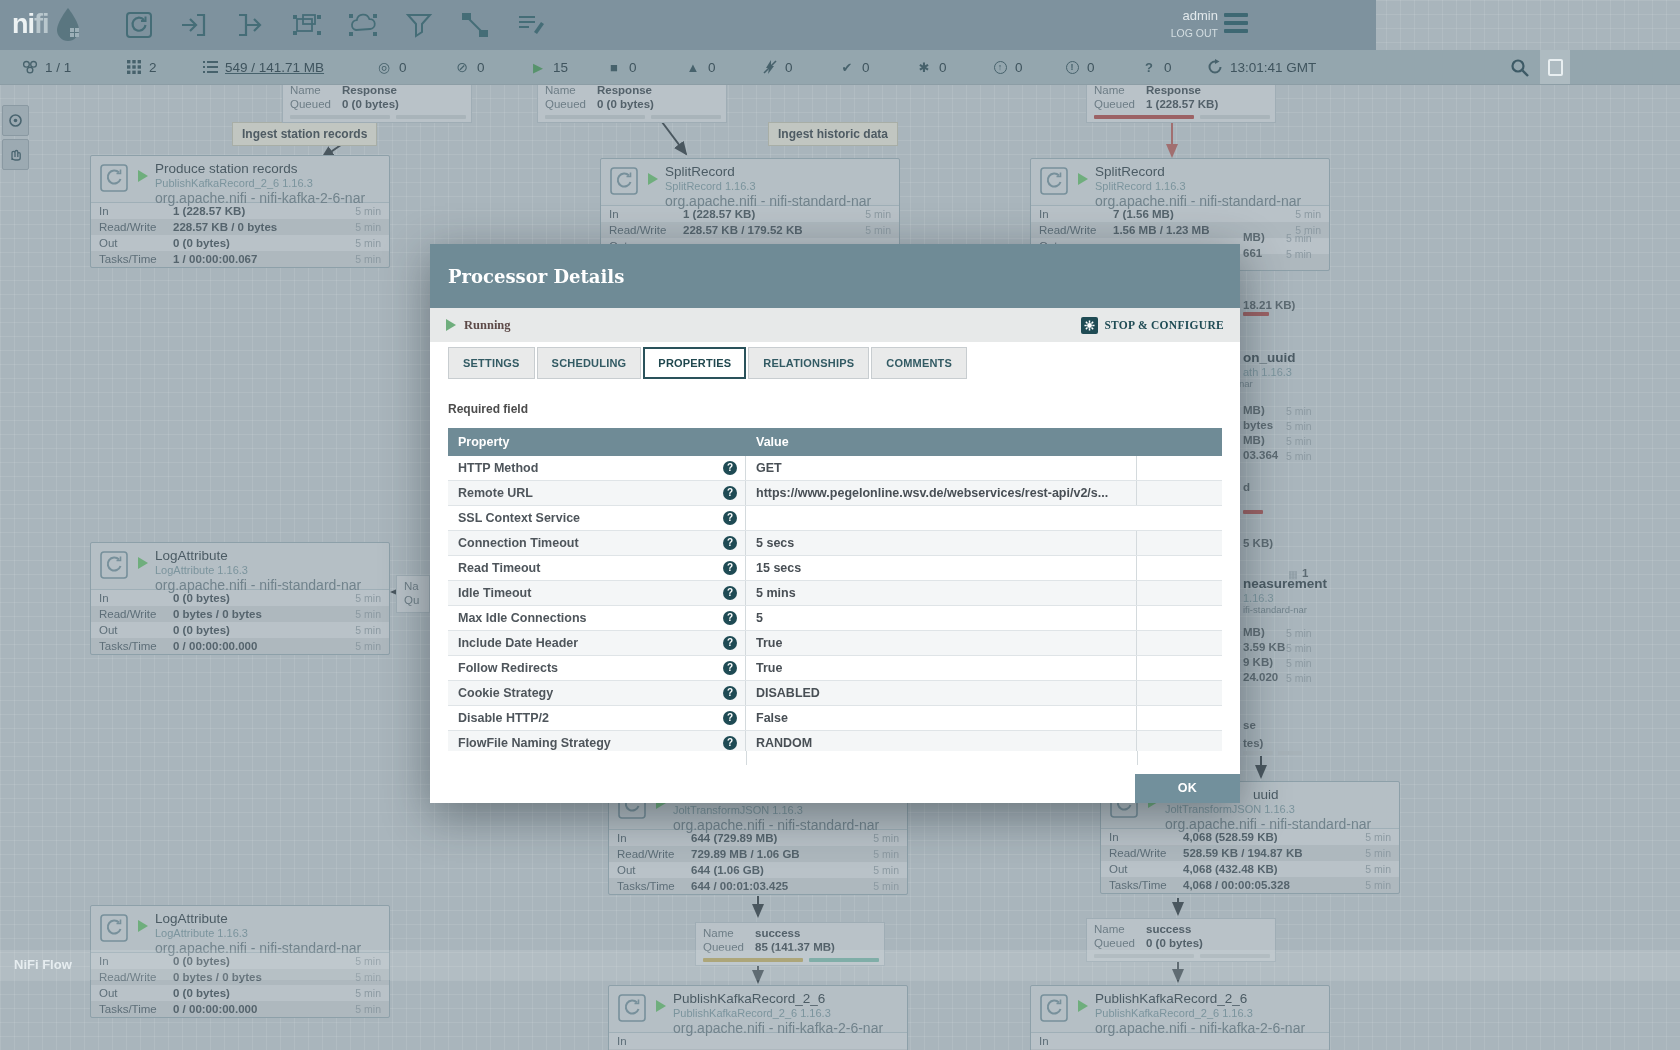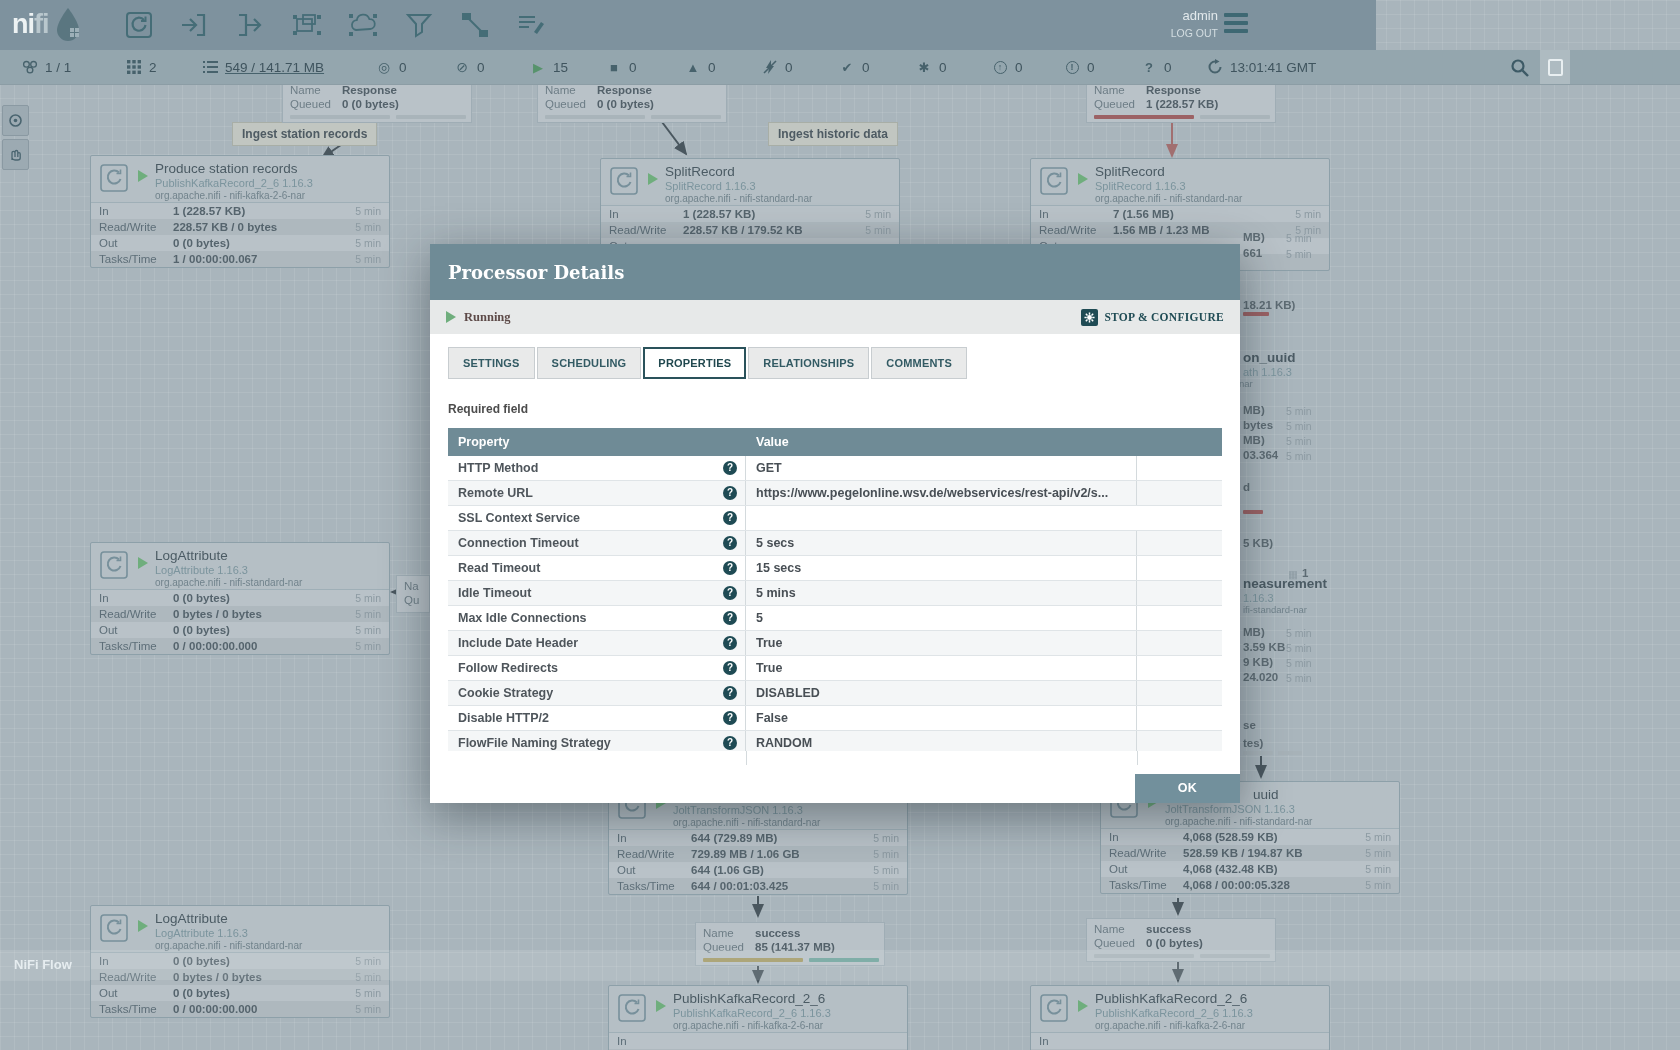--- a/index.html
+++ b/index.html
@@ -40,21 +40,21 @@
     color:#4a6570;cursor:pointer;z-index:2;}
   
   .proc{position:absolute;width:300px;background:#b5bfc5;border:1px solid #8da0a9;border-radius:2px;
     z-index:1;box-sizing:border-box;cursor:pointer;}
   .proc-head{height:46px;position:relative;}
   .proc-icon{position:absolute;left:8px;top:7px;width:30px;height:30px;color:#77909b;}
   .proc-run{position:absolute;left:47px;top:14px;width:0;height:0;border-left:10px solid #6fae7d;
     border-top:6px solid transparent;border-bottom:6px solid transparent;}
   .proc-name{position:absolute;left:64px;top:5px;font-size:13.5px;color:#4b5b64;white-space:nowrap;}
   .proc-type{position:absolute;left:64px;top:21px;font-size:11px;color:#7b949d;white-space:nowrap;}
-  .proc-bundle{position:absolute;left:64px;top:34px;font-size:10px;color:#71838c;white-space:nowrap;}
+  .proc-bundle{position:absolute;left:64px;top:34px;font-size:14px;color:#71838c;white-space:nowrap;}
   .proc-stats{border-top:1px solid #9fafb7;}
   .proc-row{height:16px;display:flex;align-items:center;padding:0 8px;font-size:11.5px;color:#5d6e78;}
   .proc-row:nth-child(even){background:rgba(0,0,0,.035);}
   .proc-row:nth-child(odd){background:rgba(255,255,255,.06);}
   .proc-row .lbl{width:74px;flex:none;}
   .proc-row .val{font-weight:bold;color:#55646d;flex:1;white-space:nowrap;overflow:hidden;}
   .proc-row .tm{color:#8c9aa2;font-size:10.5px;flex:none;}
   
   .conn{position:absolute;width:190px;background:#b9c2c8;border:1px solid #9fadb5;z-index:1;
     box-sizing:border-box;padding-top:3px;cursor:pointer;}
@@ -74,21 +74,21 @@
   .frag.time{font-weight:normal;font-size:10.5px;color:#8c9aa2;}
   .fragbar{position:absolute;height:4px;z-index:1;border-radius:1px;}
   #arrow-layer{position:absolute;left:0;top:0;width:1680px;height:1050px;z-index:1;pointer-events:none;}
   
   #breadcrumb-bar{position:absolute;left:0;top:950px;width:1680px;height:30px;
     background:rgba(235,240,242,.14);z-index:6;}
   #breadcrumb{position:absolute;left:14px;top:7px;font-size:13px;font-weight:bold;color:#e6edf0;cursor:pointer;}
   
   #modal{position:absolute;left:430px;top:244px;width:810px;height:559px;background:#ffffff;z-index:20;
     box-shadow:0 12px 44px rgba(25,35,42,.45);}
-  #modal-header{height:56px;background:#6f8b96;display:flex;align-items:center;}
+  #modal-header{height:64px;background:#6f8b96;display:flex;align-items:center;}
   #modal-title{font-family:"DejaVu Serif",serif;font-weight:bold;font-size:18px;color:#ffffff;margin-left:18px;}
   #modal-status{height:34px;background:#e7e9e9;display:flex;align-items:center;padding:0 16px;font-family:Liberation Serif, serif;}
   #status-run-icon{width:0;height:0;border-left:10px solid #6fae7d;border-top:6px solid transparent;
     border-bottom:6px solid transparent;margin-right:8px;}
   #status-text{font-size:12.5px;font-weight:bold;color:#5d4a48;}
   #stop-configure{margin-left:auto;display:flex;align-items:center;cursor:pointer;}
   #gear-tile{width:17px;height:17px;background:#1f4b54;border-radius:2px;display:flex;
     align-items:center;justify-content:center;margin-right:6px;}
   #stop-configure span{font-size:11.5px;font-weight:bold;color:#1f4b54;letter-spacing:.3px;}
   #tabs{position:absolute;left:18px;top:103px;display:flex;}

